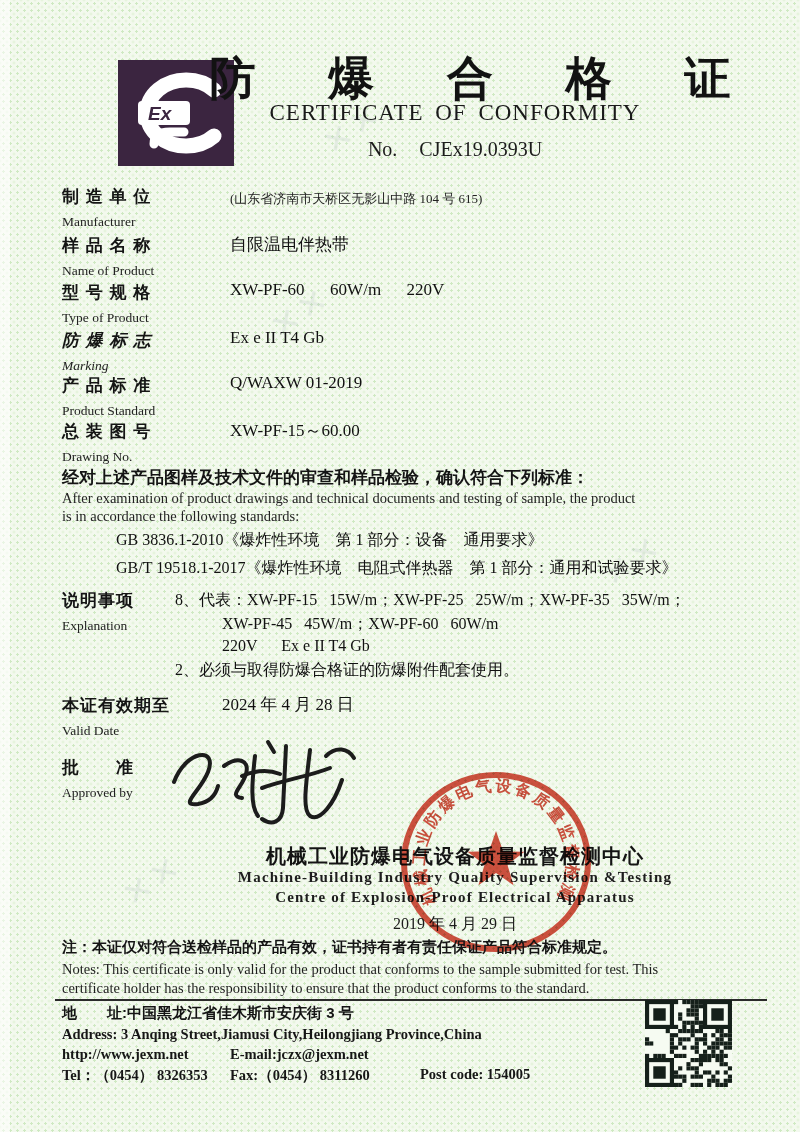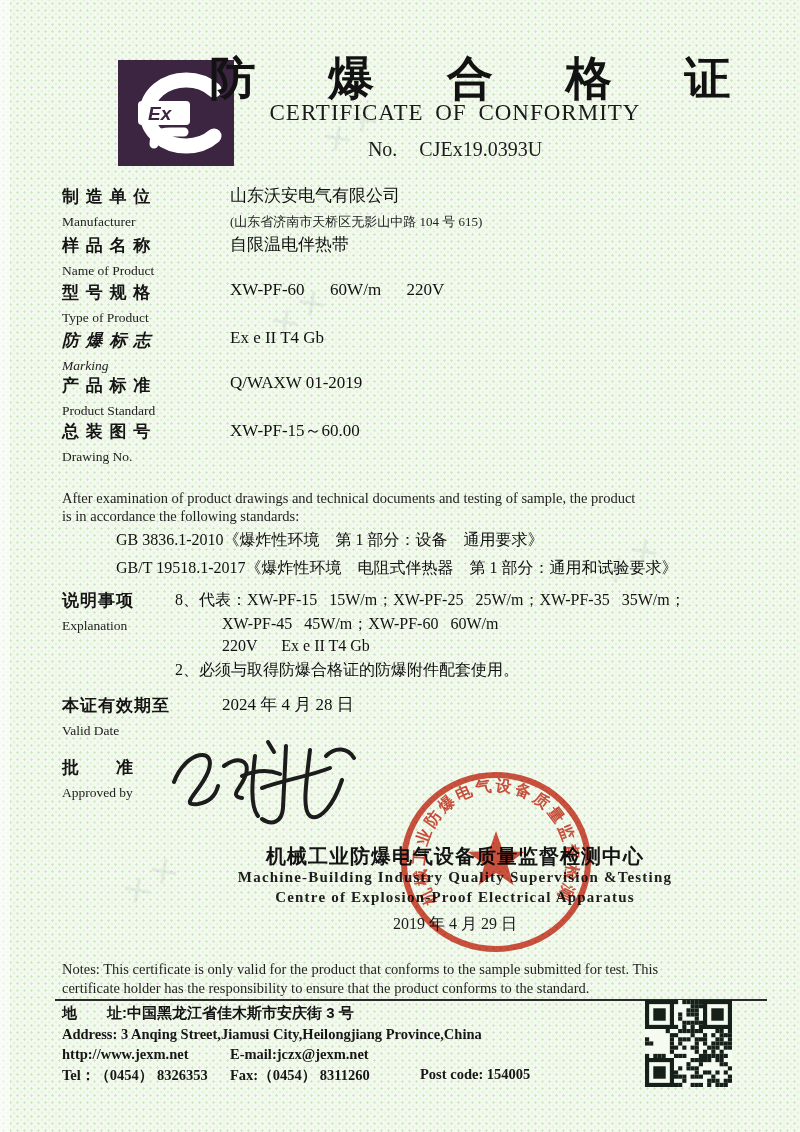--- a/index.html
+++ b/index.html
@@ -66,21 +66,20 @@
   <div class="abs title-en song">CERTIFICATE OF CONFORMITY</div>
   <div class="abs cert-no song">
     <span>No.</span><span class="num">CJEx19.0393U</span>
   </div>
 
   <div class="abs" style="left:62px; top:185px;">
     <div class="flabel-cn hei">制 造 单 位</div>
     <div class="flabel-en song">Manufacturer</div>
   </div>
   <div class="abs" style="left:230px; top:184px;">
-    <div class="fvalue song">山东沃安电气有限公司</div>
     <div class="fvalue-sub song">(山东省济南市天桥区无影山中路 104 号 615)</div>
   </div>
 
   <div class="abs" style="left:62px; top:234px;">
     <div class="flabel-cn hei">样 品 名 称</div>
     <div class="flabel-en song">Name of Product</div>
   </div>
   <div class="abs fvalue song" style="left:230px; top:233px;">自限温电伴热带</div>
 
   <div class="abs" style="left:62px; top:281px;">
@@ -100,20 +99,21 @@
     <div class="flabel-en song">Product Standard</div>
   </div>
   <div class="abs fvalue song" style="left:230px; top:373px;">Q/WAXW 01-2019</div>
 
   <div class="abs" style="left:62px; top:420px;">
     <div class="flabel-cn hei">总 装 图 号</div>
     <div class="flabel-en song">Drawing No.</div>
   </div>
   <div class="abs fvalue song" style="left:230px; top:419px;">XW-PF-15～60.00</div>
 
+  <div class="abs stmt-cn hei" style="left:62px; top:466px;">经对上述产品图样及技术文件的审查和样品检验，确认符合下列标准：</div>
   <div class="abs stmt-en song" style="left:62px; top:490px;">After examination of product drawings and technical documents and testing of sample, the product</div>
   <div class="abs stmt-en song" style="left:62px; top:508px;">is in accordance the following standards:</div>
   <div class="abs std song" style="left:116px; top:530px;">GB 3836.1-2010《爆炸性环境　第 1 部分：设备　通用要求》</div>
   <div class="abs std song" style="left:116px; top:558px;">GB/T 19518.1-2017《爆炸性环境　电阻式伴热器　第 1 部分：通用和试验要求》</div>
 
   <div class="abs" style="left:62px; top:589px;">
     <div class="flabel-cn hei">说明事项</div>
     <div class="flabel-en song">Explanation</div>
   </div>
   <div class="abs exp-line song pre" style="left:175px; top:590px;">8、代表：XW-PF-15   15W/m；XW-PF-25   25W/m；XW-PF-35   35W/m；</div>
@@ -155,20 +155,21 @@
     <ellipse cx="98" cy="94" rx="92" ry="87" fill="none" stroke="#cf3a28" stroke-width="6"></ellipse>
     <polygon points="98,63 105.1,83.3 126.5,83.7 109.4,96.7 115.6,117.3 98,105 80.4,117.3 86.6,96.7 69.5,83.7 90.9,83.3" fill="#cf3a28"></polygon>
     <defs>
       <path id="sealArc" d="M 40,135 A 71,71 0 1 1 156,135"></path>
     </defs>
     <text font-size="16" fill="#cf3a28" letter-spacing="3" font-weight="bold">
       <textPath href="#sealArc" startOffset="2">机械工业防爆电气设备质量监督检测中心</textPath>
     </text>
   </svg>
 
+  <div class="abs note-cn hei">注：本证仅对符合送检样品的产品有效，证书持有者有责任保证产品符合标准规定。</div>
   <div class="abs note-en song" style="top:961px;">Notes: This certificate is only valid for the product that conforms to the sample submitted for test. This</div>
   <div class="abs note-en song" style="top:980px;">certificate holder has the responsibility to ensure that the product conforms to the standard.</div>
 
   <div class="abs divider"></div>
 
   <div class="abs foot-cn hei">地　　址:中国黑龙江省佳木斯市安庆街 3 号</div>
   <div class="abs foot song" style="left:62px; top:1026px;">Address: 3 Anqing Street,Jiamusi City,Heilongjiang Province,China</div>
   <div class="abs foot song" style="left:62px; top:1046px;">http://www.jexm.net</div>
   <div class="abs foot song" style="left:230px; top:1046px;">E-mail:jczx@jexm.net</div>
   <div class="abs foot song" style="left:62px; top:1066px;">Tel：（0454） 8326353</div>

